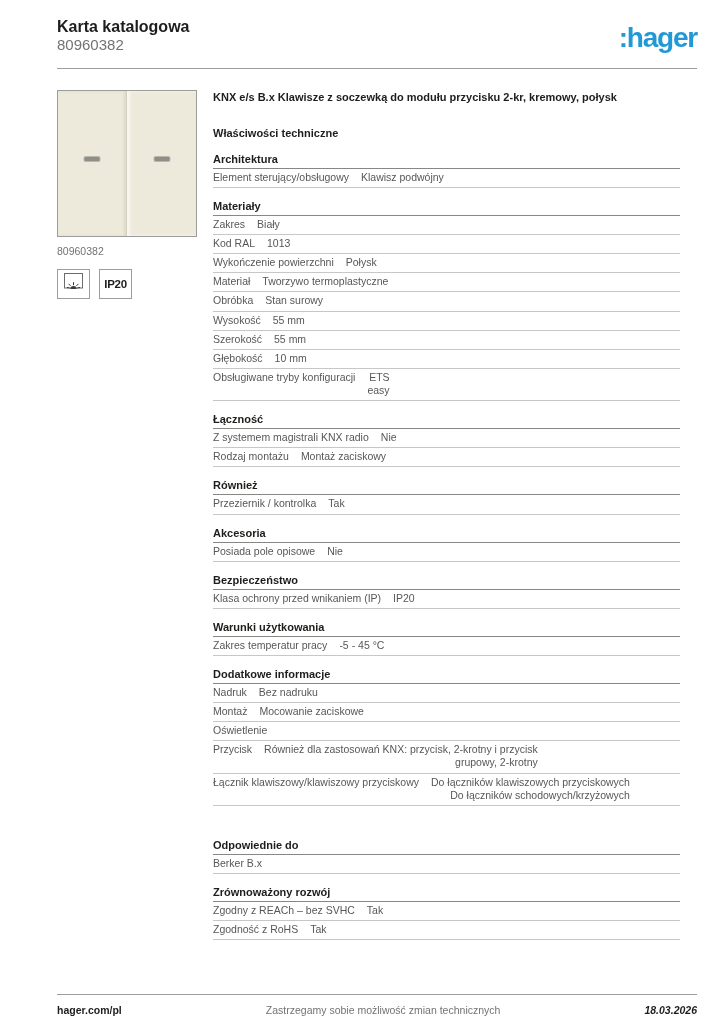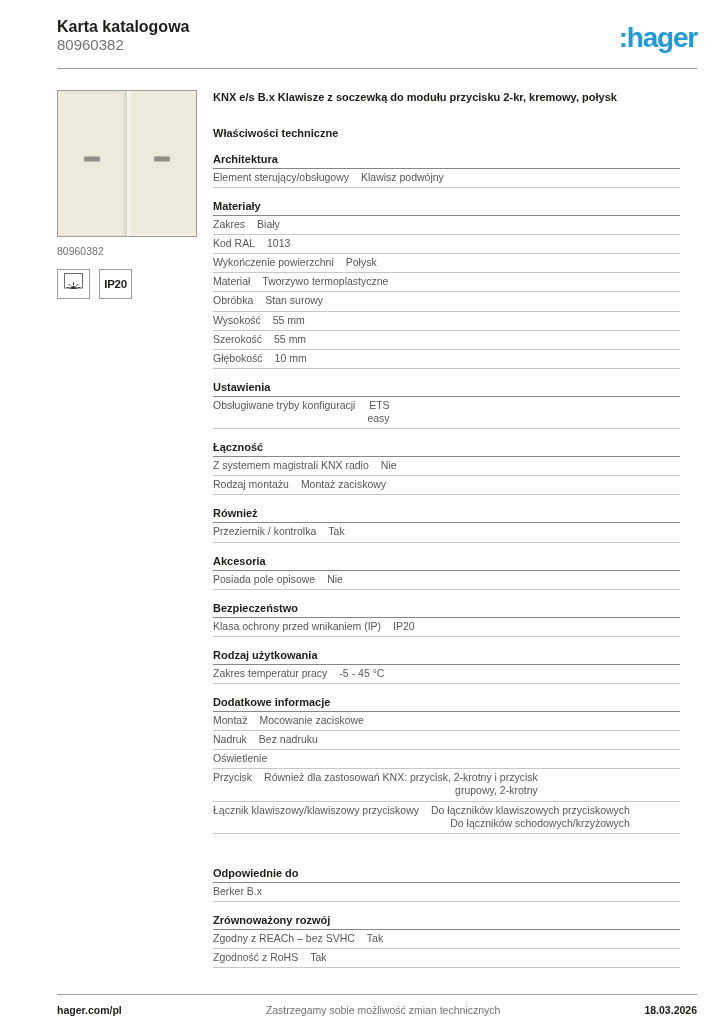--- a/index.html
+++ b/index.html
@@ -48,21 +48,21 @@
               font-size:10.5px; color:#575756; line-height:1.25; }
   .prop-label { text-align:left; padding-right:12px; white-space:nowrap; }
   .prop-value { text-align:right; white-space:pre-line; max-width:68%; }
 
   
   .footer { position:absolute; left:57px; right:27px; bottom:8px;
             border-top:1px solid #9d9d9c; padding-top:9px;
             display:flex; justify-content:space-between; align-items:baseline; }
   .footer-left  { font-size:10.5px; font-weight:bold; color:#1d1d1b; }
   .footer-center{ font-size:10.5px; color:#737372; }
-  .footer-right { font-size:10.5px; font-weight:bold; color:#1d1d1b; }
+  .footer-right { font-size:10.5px; font-weight:bold; color:#1d1d1b;font-style:italic; }
 </style>
 </head>
 <body>
 
 <div class="page">
 
   <div class="header">
     <div class="doc-type">Karta katalogowa</div>
     <div class="doc-ref">80960382</div>
     <div class="logo">:hager</div>
@@ -143,21 +143,20 @@
           <div class="prop-row">
             <span class="prop-label">Szerokość</span>
             <span class="prop-value">55 mm</span>
           </div>
           <div class="prop-row">
             <span class="prop-label">Głębokość</span>
             <span class="prop-value">10 mm</span>
           </div>
         </div>
         <div class="section">
-          <div class="section-heading">Ustawienia</div>
           <div class="prop-row">
             <span class="prop-label">Obsługiwane tryby konfiguracji</span>
             <span class="prop-value">ETS
 easy</span>
           </div>
         </div>
         <div class="section">
           <div class="section-heading">Łączność</div>
           <div class="prop-row">
             <span class="prop-label">Z systemem magistrali KNX radio</span>
@@ -183,35 +182,35 @@
           </div>
         </div>
         <div class="section">
           <div class="section-heading">Bezpieczeństwo</div>
           <div class="prop-row">
             <span class="prop-label">Klasa ochrony przed wnikaniem (IP)</span>
             <span class="prop-value">IP20</span>
           </div>
         </div>
         <div class="section">
-          <div class="section-heading">Rodzaj użytkowania</div>
+          <div class="section-heading">Warunki użytkowania</div>
           <div class="prop-row">
             <span class="prop-label">Zakres temperatur pracy</span>
             <span class="prop-value">-5 - 45 °C</span>
           </div>
         </div>
         <div class="section">
           <div class="section-heading">Dodatkowe informacje</div>
           <div class="prop-row">
+            <span class="prop-label">Nadruk</span>
+            <span class="prop-value">Bez nadruku</span>
+          </div>
+          <div class="prop-row">
             <span class="prop-label">Montaż</span>
             <span class="prop-value">Mocowanie zaciskowe</span>
-          </div>
-          <div class="prop-row">
-            <span class="prop-label">Nadruk</span>
-            <span class="prop-value">Bez nadruku</span>
           </div>
           <div class="prop-row">
             <span class="prop-label">Oświetlenie</span>
           </div>
           <div class="prop-row">
             <span class="prop-label">Przycisk</span>
             <span class="prop-value">Również dla zastosowań KNX: przycisk, 2-krotny i przycisk
 grupowy, 2-krotny</span>
           </div>
           <div class="prop-row">

